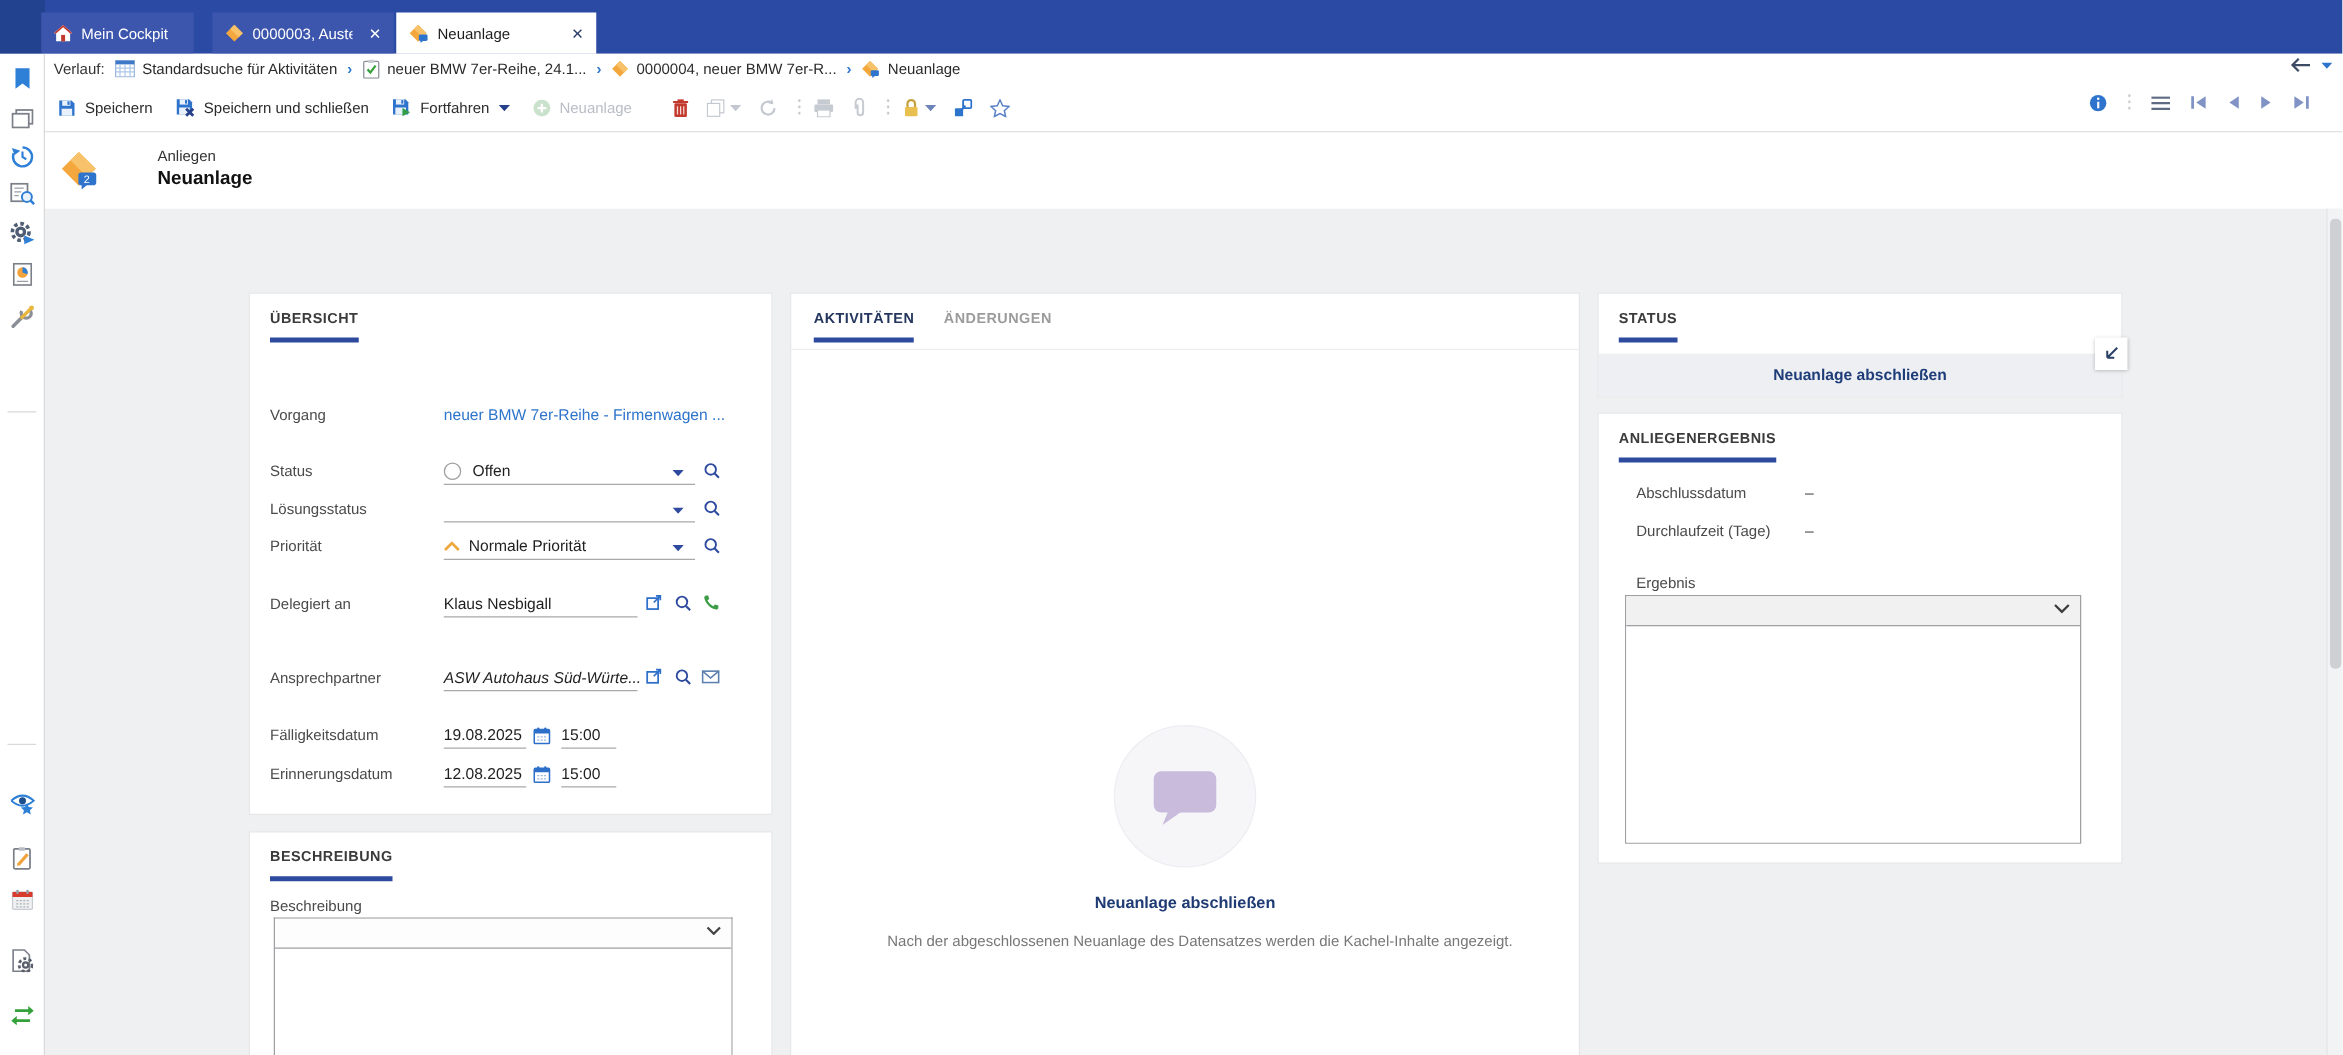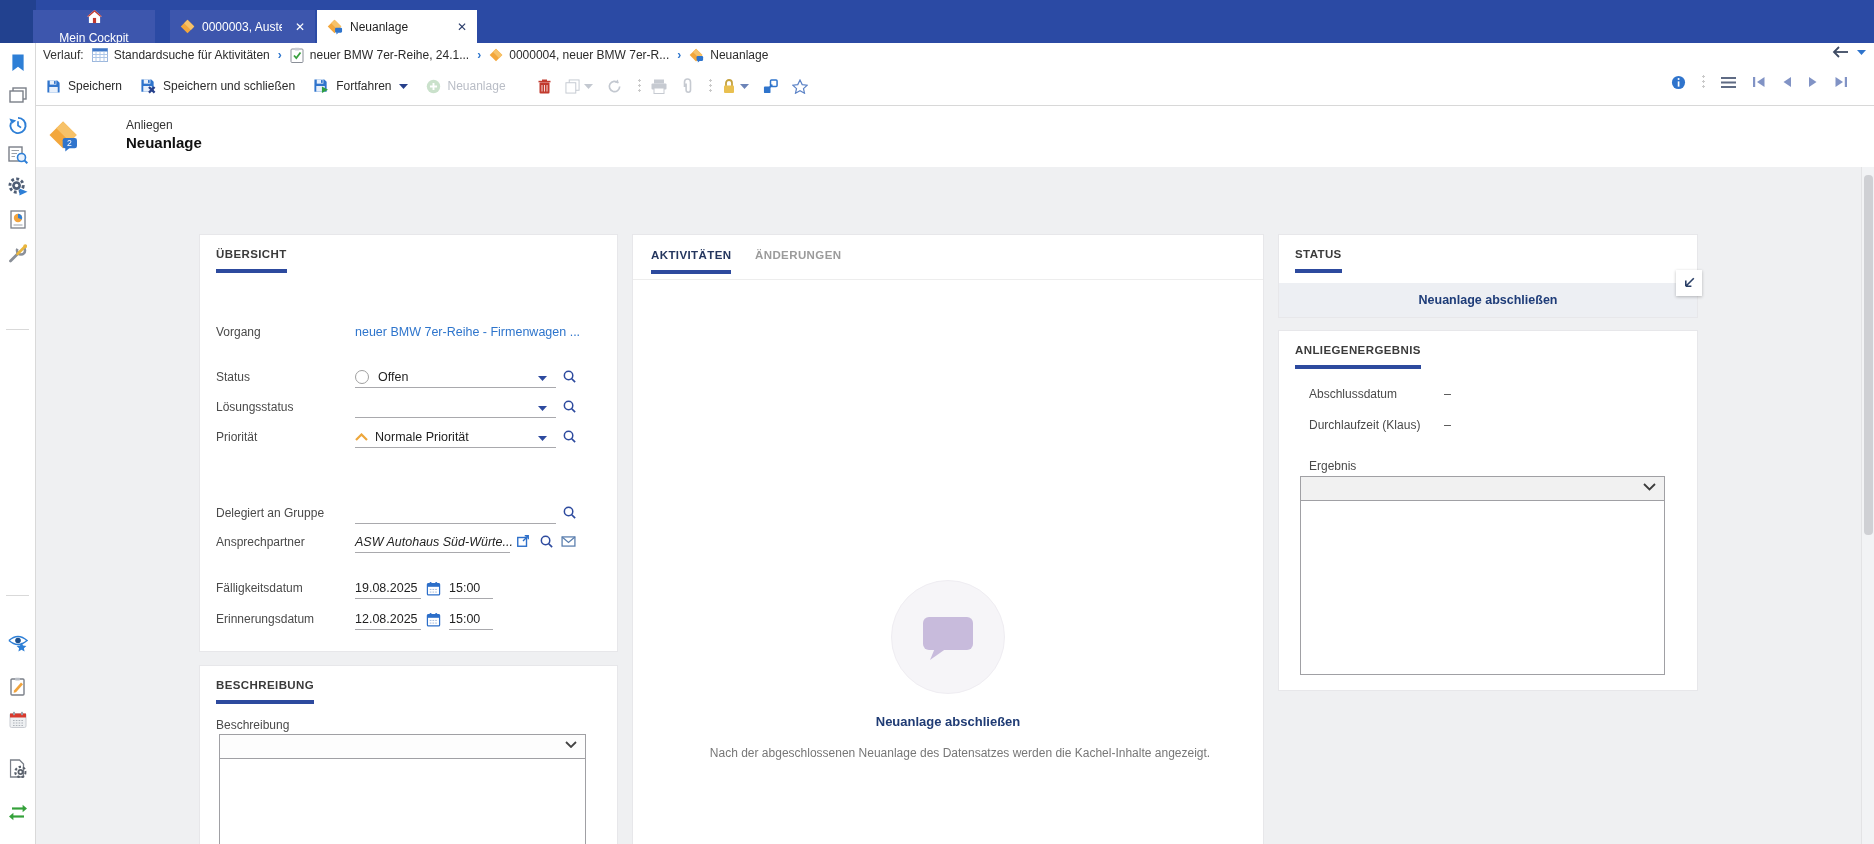--- a/index.html
+++ b/index.html
@@ -100,21 +100,21 @@
   .vthumb { position:absolute; left:2px; width:9px; border-radius:4px; background:#cfd0d4; }
 </style>
 </head>
 <body>
 
 <div class="app">
 
   <div class="abs tabbar">
     <div class="abs tab-corner"></div>
 
-    <div class="tab inactive" style="left:33px;width:122px;flex-direction:column;">
+    <div class="tab inactive" style="left:33px;width:122px;">
       <span class="ic">
         <svg width="15" height="14" viewBox="0 0 16 15">
             <path d="M8 0 L16 7 H14 V14 H2 V7 H0 Z" fill="#fff"></path>
             <path d="M8 0 L16 7 H13.8 L8 2 L2.2 7 H0 Z" fill="#c1392e"></path>
             <rect x="6.3" y="8.5" width="3.4" height="5.5" fill="#c1392e"></rect>
           </svg>
       </span>
       <span class="tab-label">Mein Cockpit</span>
     </div>
 
@@ -520,32 +520,43 @@
           </svg>
         </span>
       <span class="rowic" style="left:362px;">
         <svg width="15" height="15" viewBox="0 0 16 16">
             <circle cx="7" cy="7" r="4.5" fill="none" stroke="#2d4a9e" stroke-width="1.6"></circle>
             <line x1="10.4" y1="10.4" x2="14" y2="14" stroke="#2d4a9e" stroke-width="1.8"></line>
           </svg>
         </span>
     </div>
 
-
-    <div class="frow" style="top:268px;left:0;right:0;">
-      <span class="flabel">Delegiert an Gruppe</span>
-      <span class="fval" style="left:155px;"></span>
-      <div class="uline" style="left:155px;width:201px;"></div>
-      <span class="rowic" style="left:362px;">
+    <div class="frow" style="top:238px;left:0;right:0;">
+      <span class="flabel">Delegiert an</span>
+      <span class="fval" style="left:155px;">Klaus Nesbigall</span>
+      <div class="uline" style="left:155px;width:155px;"></div>
+      <span class="rowic" style="left:316px;">
+        <svg width="14" height="14" viewBox="0 0 16 16">
+            <rect x="2" y="4" width="10" height="10" fill="none" stroke="#2d6fc9" stroke-width="1.6"></rect>
+            <path d="M8 8 L14 2 M10 2 H14 V6" stroke="#2d6fc9" stroke-width="1.6" fill="none"></path>
+          </svg>
+        </span>
+      <span class="rowic" style="left:339px;">
         <svg width="15" height="15" viewBox="0 0 16 16">
             <circle cx="7" cy="7" r="4.5" fill="none" stroke="#2d4a9e" stroke-width="1.6"></circle>
             <line x1="10.4" y1="10.4" x2="14" y2="14" stroke="#2d4a9e" stroke-width="1.8"></line>
           </svg>
         </span>
-    </div>
+      <span class="rowic" style="left:362px;">
+        <svg width="14" height="14" viewBox="0 0 16 16">
+            <path d="M3.5 1.5 C2.5 1.5 1.5 2.5 1.6 3.5 C2 8.5 7.5 14 12.5 14.4 C13.5 14.5 14.5 13.5 14.5 12.5 L14.5 10.8 L11.3 9.8 L10 11.5 C8 10.7 5.3 8 4.5 6 L6.2 4.7 L5.2 1.5 Z" fill="#3d9c46"></path>
+          </svg>
+        </span>
+    </div>
+
 
     <div class="frow" style="top:297px;left:0;right:0;">
       <span class="flabel">Ansprechpartner</span>
       <span class="fval" style="left:155px;font-style:italic;">ASW Autohaus Süd-Würte...</span>
       <div class="uline" style="left:155px;width:155px;"></div>
       <span class="rowic" style="left:316px;">
         <svg width="14" height="14" viewBox="0 0 16 16">
             <rect x="2" y="4" width="10" height="10" fill="none" stroke="#2d6fc9" stroke-width="1.6"></rect>
             <path d="M8 8 L14 2 M10 2 H14 V6" stroke="#2d6fc9" stroke-width="1.6" fill="none"></path>
           </svg>
@@ -641,21 +652,21 @@
   </div>
 
   <div class="card" style="left:1279px;top:331px;width:418px;height:359px;">
     <div class="sec-title"><span>ANLIEGENERGEBNIS</span></div>
 
     <div class="frow" style="top:53px;left:0;right:0;">
       <span class="flabel" style="left:30px;">Abschlussdatum</span>
       <span class="fval dashval" style="left:165px;">–</span>
     </div>
     <div class="frow" style="top:84px;left:0;right:0;">
-      <span class="flabel" style="left:30px;">Durchlaufzeit (Klaus)</span>
+      <span class="flabel" style="left:30px;">Durchlaufzeit (Tage)</span>
       <span class="fval dashval" style="left:165px;">–</span>
     </div>
 
     <span class="flabel" style="top:128px;left:30px;">Ergebnis</span>
     <div class="ddbox" style="left:21px;top:145px;width:365px;height:199px;">
       <div class="ddhead" style="background:#f1f1f1;">
         <span class="ddchev">
           <svg width="13" height="8" viewBox="0 0 13 8">
               <path d="M1 1 L6.5 6.5 L12 1" fill="none" stroke="#3c3c3c" stroke-width="1.8"></path>
             </svg>

